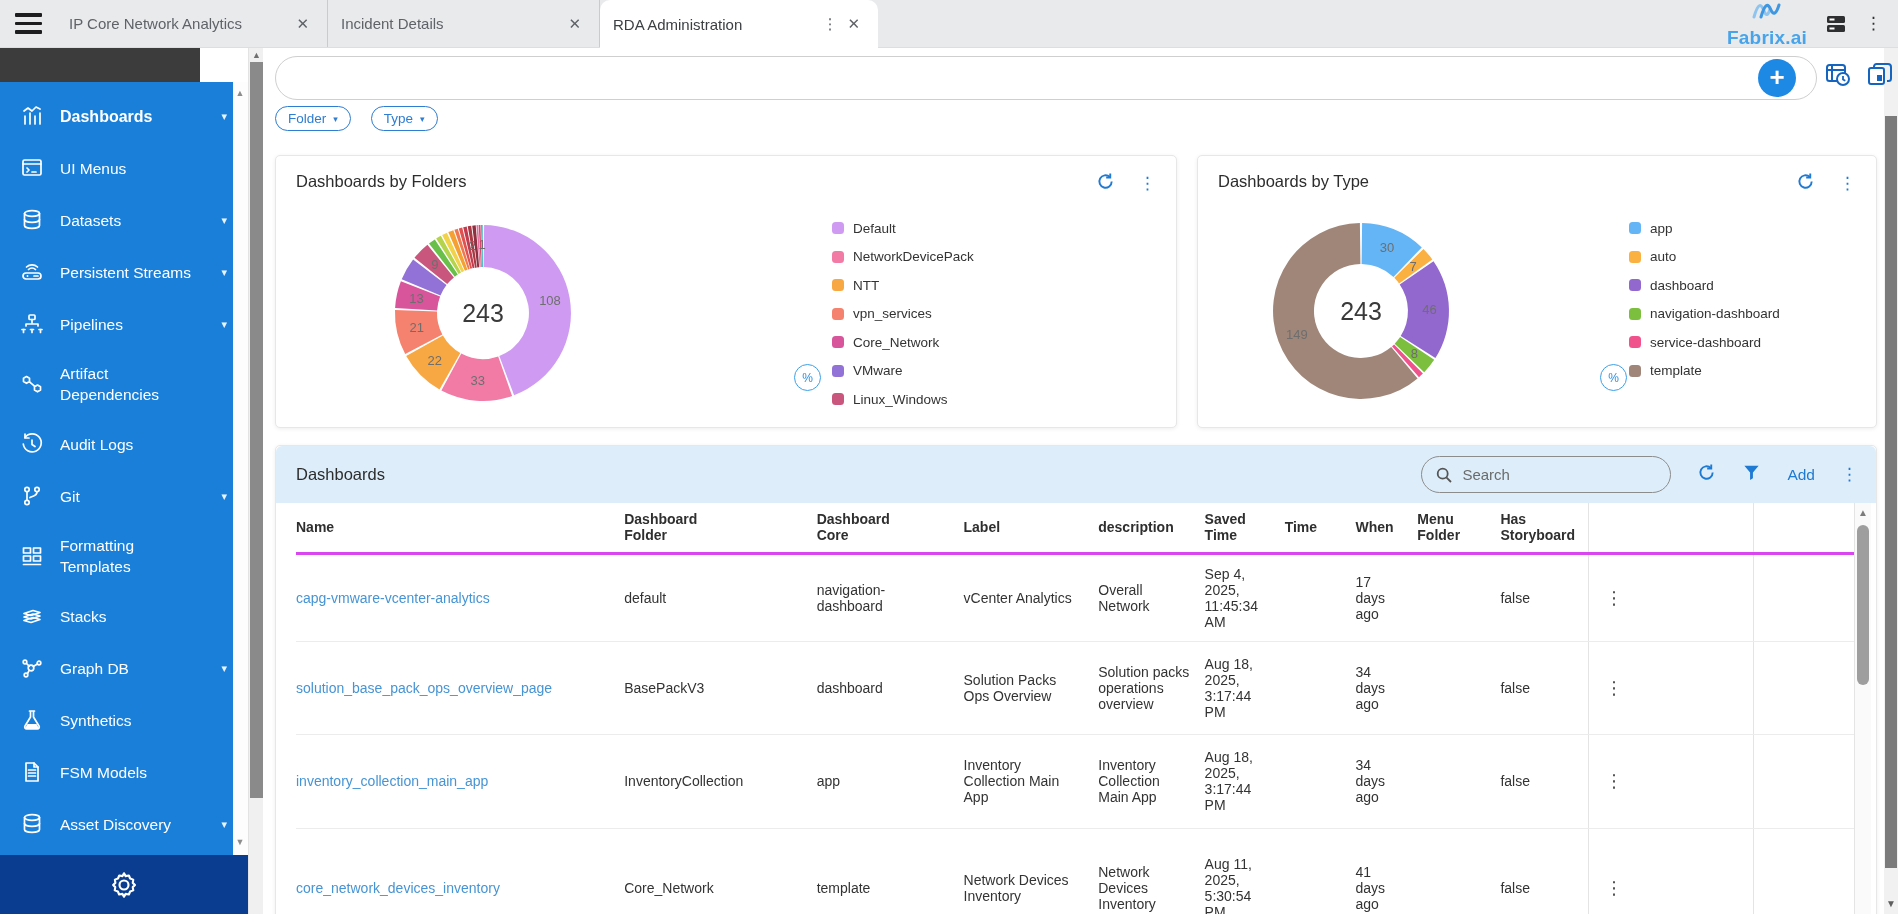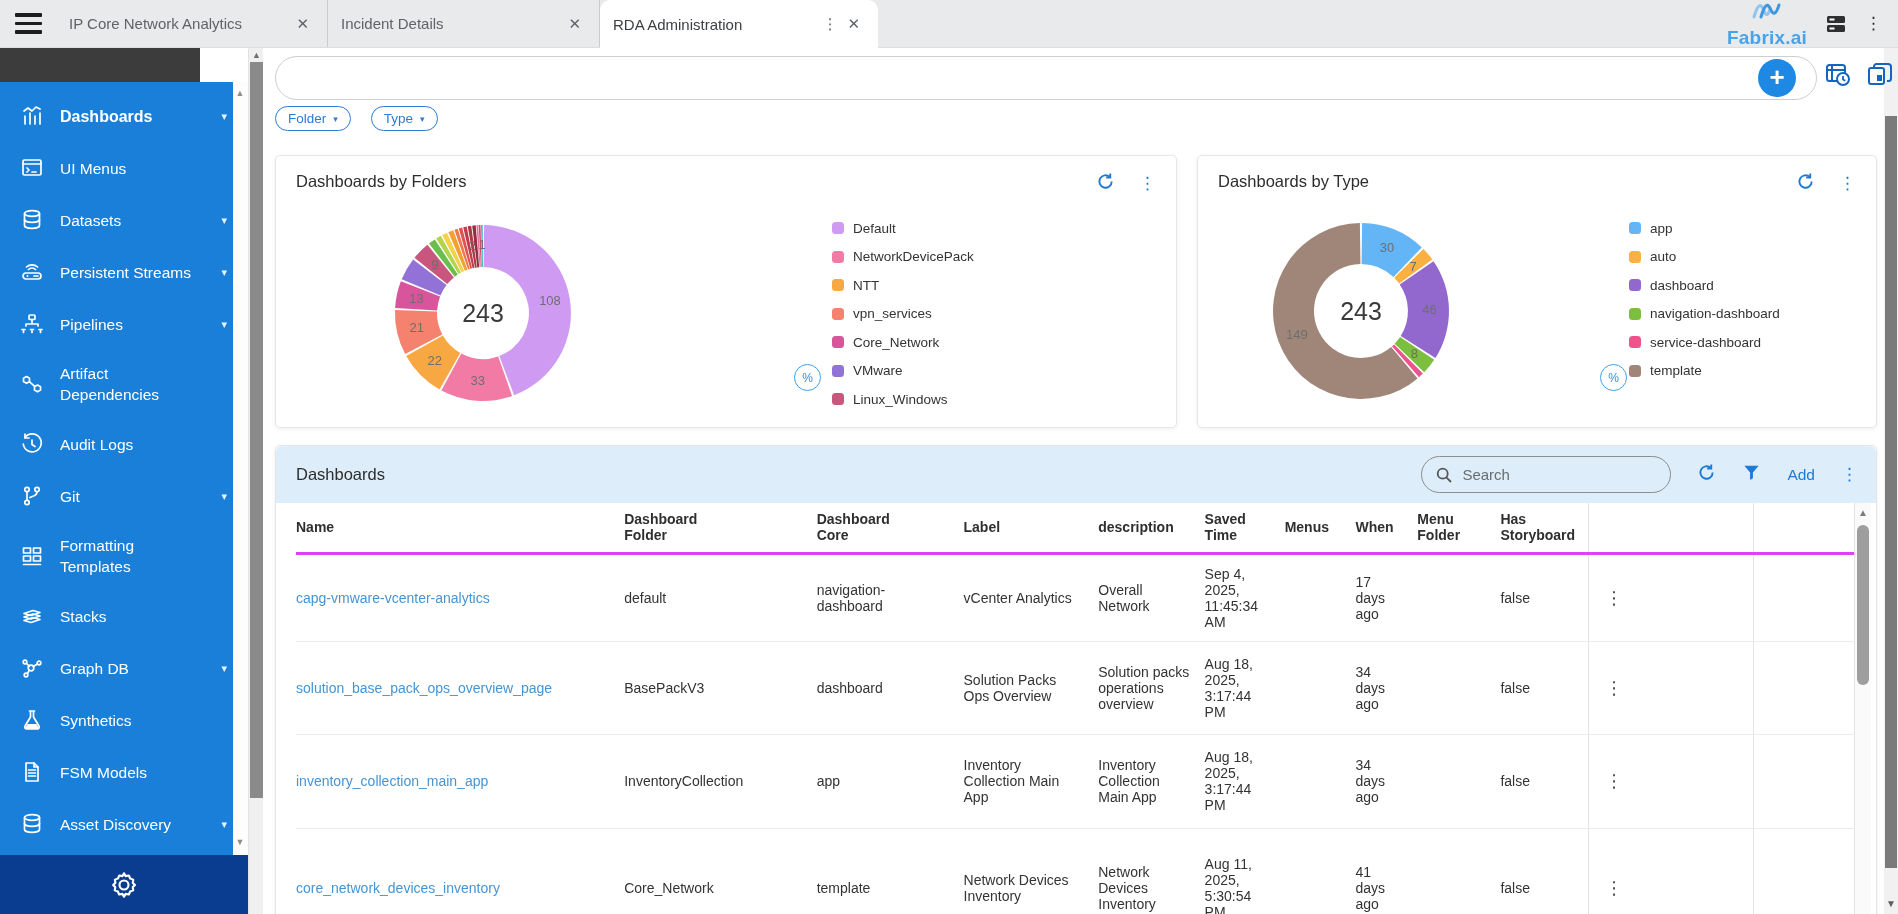--- a/index.html
+++ b/index.html
@@ -541,21 +541,21 @@
               <col style="width:101px">
           </colgroup>
           <thead>
               <tr id="thead-row">
                 <th>Name</th>
                 <th><span class="th-narrow">Dashboard Folder</span></th>
                 <th><span class="th-narrow">Dashboard Core</span></th>
                 <th>Label</th>
                 <th>description</th>
                 <th><span class="th-narrow">Saved Time</span></th>
-                <th>Menus</th>
+                <th>Time</th>
                 <th>When</th>
                 <th><span class="th-narrow">Menu Folder</span></th>
                 <th><span class="th-narrow">Has Storyboard</span></th>
                 <th class="col-actions"></th>
                 <th></th>
               </tr>
             </thead>
           <tbody id="tbody-host">
               <tr class="r1">
                 <td class="name"><a>capg-vmware-vcenter-analytics</a></td>

